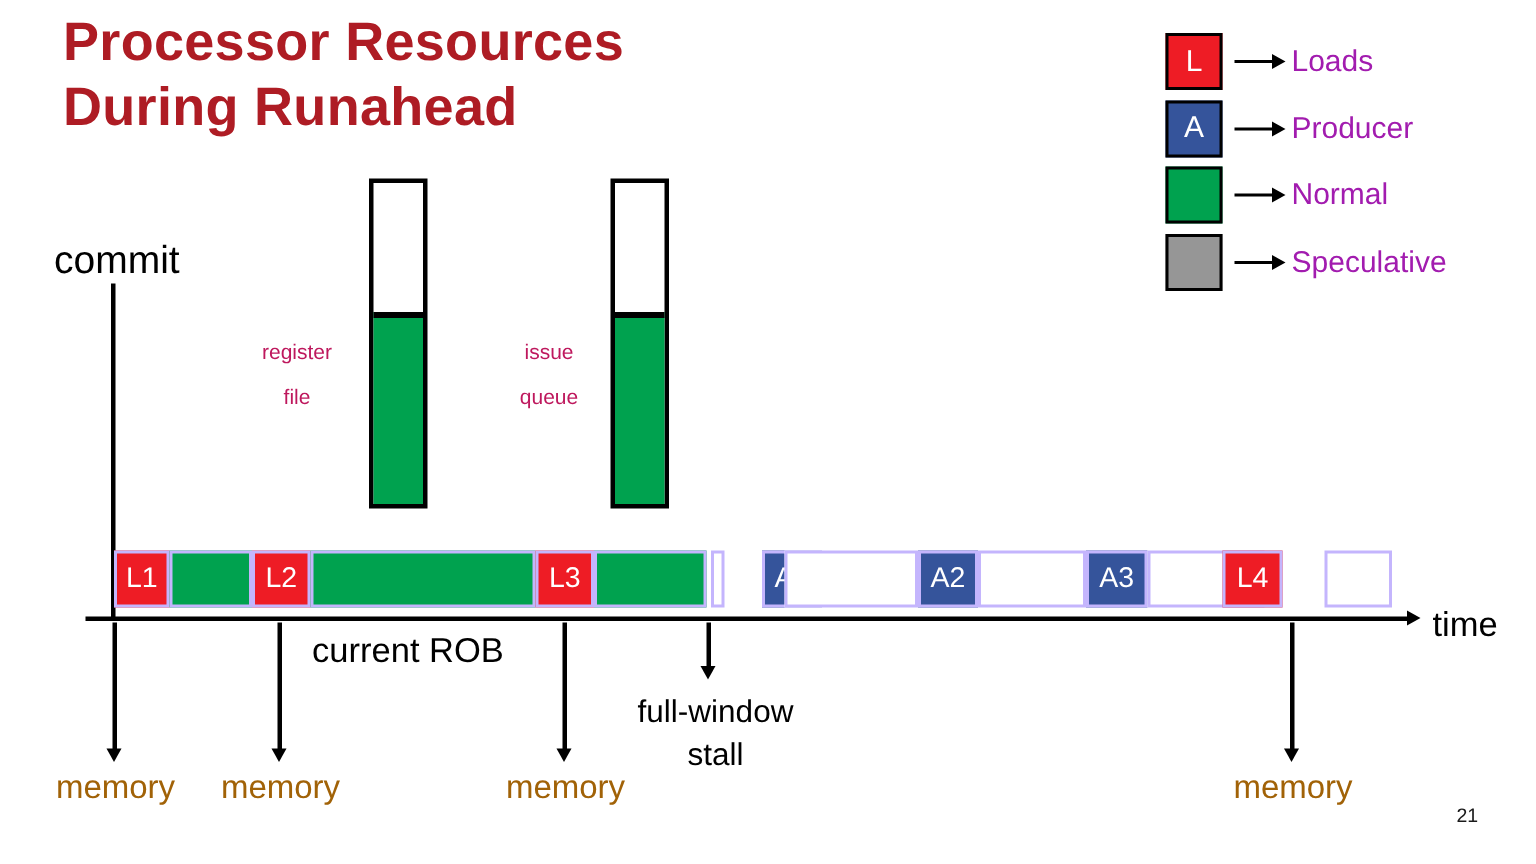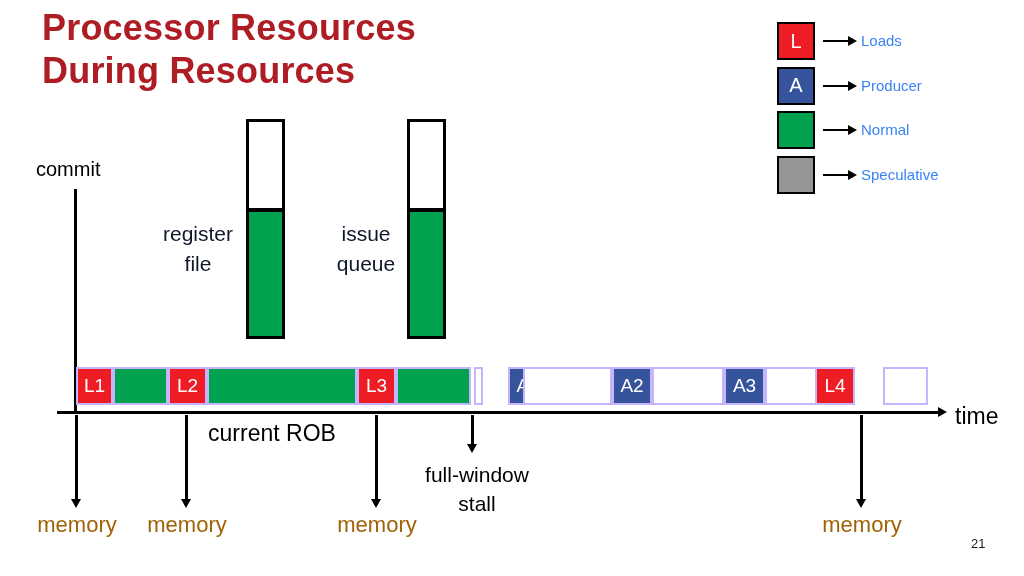--- a/index.html
+++ b/index.html
@@ -9,62 +9,62 @@
 
   .title{left:42px;top:6px;font-size:36px;font-weight:bold;line-height:43px;
          letter-spacing:.2px;}
 
   
   .legend-row{position:absolute;left:777px;width:246px;height:38px;}
   .legend-box{position:absolute;left:0;top:0;width:38px;height:38px;box-sizing:border-box;
               border:2px solid #000;color:#fff;font-size:20px;display:flex;
               align-items:center;justify-content:center;}
   .legend-label{position:absolute;left:84px;top:0;height:38px;line-height:38px;
-                font-size:15px;color:#3b82f6;white-space:nowrap;}
+                font-size:20px;color:#a21caf;white-space:nowrap;}
   .legend-arrow{left:46px;top:18px;width:26px;}
 
   
   .harrow{position:absolute;height:3px;background:#000;}
   .harrow::after{content:"";position:absolute;right:-8px;top:-4px;width:0;height:0;
                  border-top:5.5px solid transparent;border-bottom:5.5px solid transparent;
                  border-left:9px solid #000;}
   .varrow{position:absolute;width:3px;background:#000;}
   .varrow::after{content:"";position:absolute;bottom:-8px;left:-4px;width:0;height:0;
                  border-left:5.5px solid transparent;border-right:5.5px solid transparent;
                  border-top:9px solid #000;}
   .vline{position:absolute;width:3px;background:#000;}
 
   
   .res-bar{position:absolute;top:119px;width:39px;height:220px;box-sizing:border-box;
            border:3px solid #000;background:#fff;}
   .res-fill{position:absolute;left:0;right:0;bottom:0;background:#00a24f;
             border-top:4px solid #000;box-sizing:border-box;}
-  .res-label{position:absolute;width:110px;text-align:center;font-size:21px;
-             line-height:30px;color:#0f172a;}
+  .res-label{position:absolute;width:110px;text-align:center;font-size:14px;
+             line-height:30px;color:#be185d;}
 
   
   .seg{position:absolute;top:367px;height:38px;box-sizing:border-box;
        border:2px solid #c4b5fd;display:flex;align-items:center;justify-content:center;}
   .seg span{color:#fff;font-size:19px;}
 
   .lbl{position:absolute;color:#000;white-space:nowrap;}
   .region-label{font-size:23px;text-align:center;}
   .memory-label{position:absolute;top:512px;width:100px;text-align:center;
                 font-size:22px;color:#a16207;}
   .stall-label{font-size:21px;line-height:29px;text-align:center;}
   .page-number{left:971px;top:536px;font-size:13px;color:#1a1a1a;}
 </style>
 </head>
 <body>
 
 <div class="slide">
 
   <div class="abs title" style="color: rgb(174, 28, 36);">
     <div>Processor Resources</div>
-    <div>During Resources</div>
+    <div>During Runahead</div>
   </div>
 
   <div class="abs">
       <div class="legend-row" style="top: 22px;">
         <div class="legend-box" style="background: rgb(238, 28, 37);">L</div>
         <div class="harrow legend-arrow" style="height: 2px;"></div>
         <div class="legend-label">Loads</div>
       </div>
       <div class="legend-row" style="top: 66.6px;">
         <div class="legend-box" style="background: rgb(53, 84, 155);">A</div>
@@ -76,21 +76,21 @@
         <div class="harrow legend-arrow" style="height: 2px;"></div>
         <div class="legend-label">Normal</div>
       </div>
       <div class="legend-row" style="top: 155.8px;">
         <div class="legend-box" style="background: rgb(150, 150, 150);"></div>
         <div class="harrow legend-arrow" style="height: 2px;"></div>
         <div class="legend-label">Speculative</div>
       </div>
     </div>
 
-  <div class="abs lbl" style="left:36px;top:158px;font-size:20px;">commit</div>
+  <div class="abs lbl" style="left:36px;top:158px;font-size:26px;">commit</div>
   <div class="vline" style="left:74px;top:189px;height:223px;"></div>
 
   <div class="res-bar" style="left:246px;">
     <div class="res-fill" style="height: 60%;"></div>
   </div>
   <div class="res-label" style="left:143px;top:219px;">
     <div>register</div>
     <div>file</div>
   </div>
 

